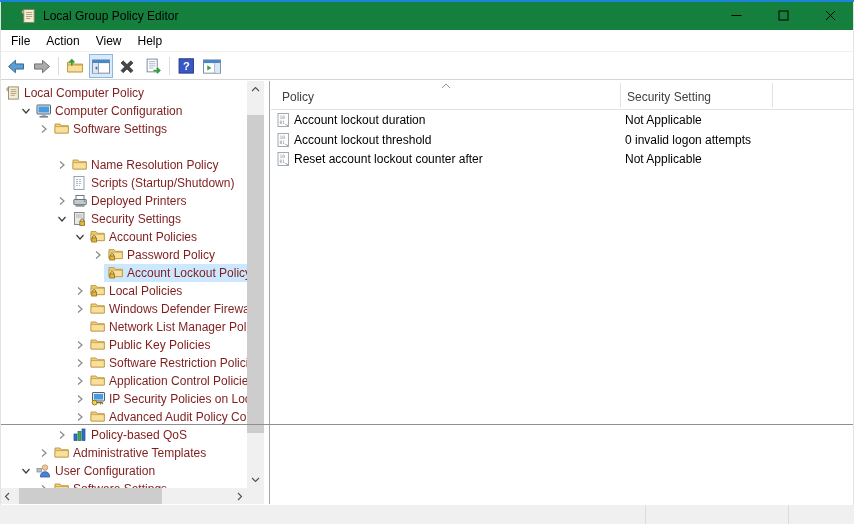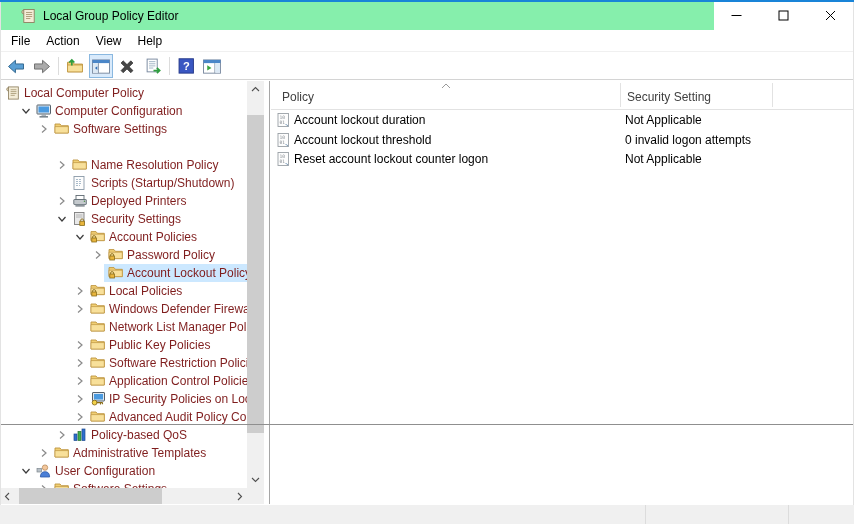--- a/index.html
+++ b/index.html
@@ -1,20 +1,20 @@
 <!DOCTYPE html>
 <html><head>
 <meta charset="utf-8">
 <style>
   html,body{margin:0;padding:0;background:#fff;}
   .win{position:relative;width:854px;height:524px;background:#fff;overflow:hidden;
        font-family:"Liberation Sans","DejaVu Sans",sans-serif;font-size:12px;color:#1a1a1a;
        -webkit-font-smoothing:antialiased;}
   .accent-line{position:absolute;left:0;top:0;width:854px;height:2px;}
-  .titlebar{position:absolute;left:0;top:2px;width:714px;height:28px;background:#86efac;display:flex;align-items:center;}
+  .titlebar{position:absolute;left:0;top:2px;width:854px;height:28px;background:#15803d;display:flex;align-items:center;}
   .title-icon{margin-left:20px;width:16px;height:16px;flex:0 0 auto;}
   .title-text{margin-left:7px;font-size:12px;color:#000;}
   .win-controls{position:absolute;right:0;top:0;height:30px;display:flex;}
   .wc-btn{width:47px;height:30px;display:flex;align-items:center;justify-content:center;background:transparent;}
   .menubar{position:absolute;left:0;top:30px;width:854px;height:22px;background:#fff;border-bottom:1px solid #f0f0f0;display:flex;align-items:center;padding-left:3px;box-sizing:border-box;}
   .menu-item{padding:3px 8px;color:#000;}
   .toolbar{position:absolute;left:0;top:53px;width:854px;height:27px;background:#fff;border-bottom:1px solid #d4d4d4;display:flex;align-items:center;padding-left:4px;box-sizing:border-box;}
   .tbtn{width:24px;height:24px;display:flex;align-items:center;justify-content:center;border:1px solid transparent;box-sizing:border-box;margin-right:2px;}
   .tbtn.active{background:#d9eafb;border:1px solid #8ab8e0;}
   .tsep{width:1px;height:18px;background:#dcdcdc;margin:0 4px 0 2px;}
@@ -550,21 +550,21 @@
           </div>
           <div class="lrow" style="top: 68px;">
             <span class="ricon">
               <svg width="15" height="16" viewBox="0 0 15 16">
                 <rect x="2" y="1.5" width="10.5" height="13" fill="#fdfdfd" stroke="#9aa0a6" stroke-width="0.9"></rect>
                 <text x="3.6" y="7" font-size="4.6" fill="#858b91" font-family="DejaVu Sans Mono, monospace">10</text>
                 <text x="3.6" y="12" font-size="4.6" fill="#858b91" font-family="DejaVu Sans Mono, monospace">01</text>
                 <path d="M9.5 12.5 q2 0 2.5 1.8" fill="none" stroke="#7a9ab8" stroke-width="0.9"></path>
               </svg>
             </span>
-            <span class="lcell-policy">Reset account lockout counter logon</span>
+            <span class="lcell-policy">Reset account lockout counter after</span>
             <span class="lcell-setting">Not Applicable</span>
           </div>
         </div>
     </div>
   </div>
 
   <div class="content-bottom-line"></div>
   <div class="statusstrip">
     <span class="ss-div" style="left:645px;"></span>
     <span class="ss-div" style="left:788px;"></span>

